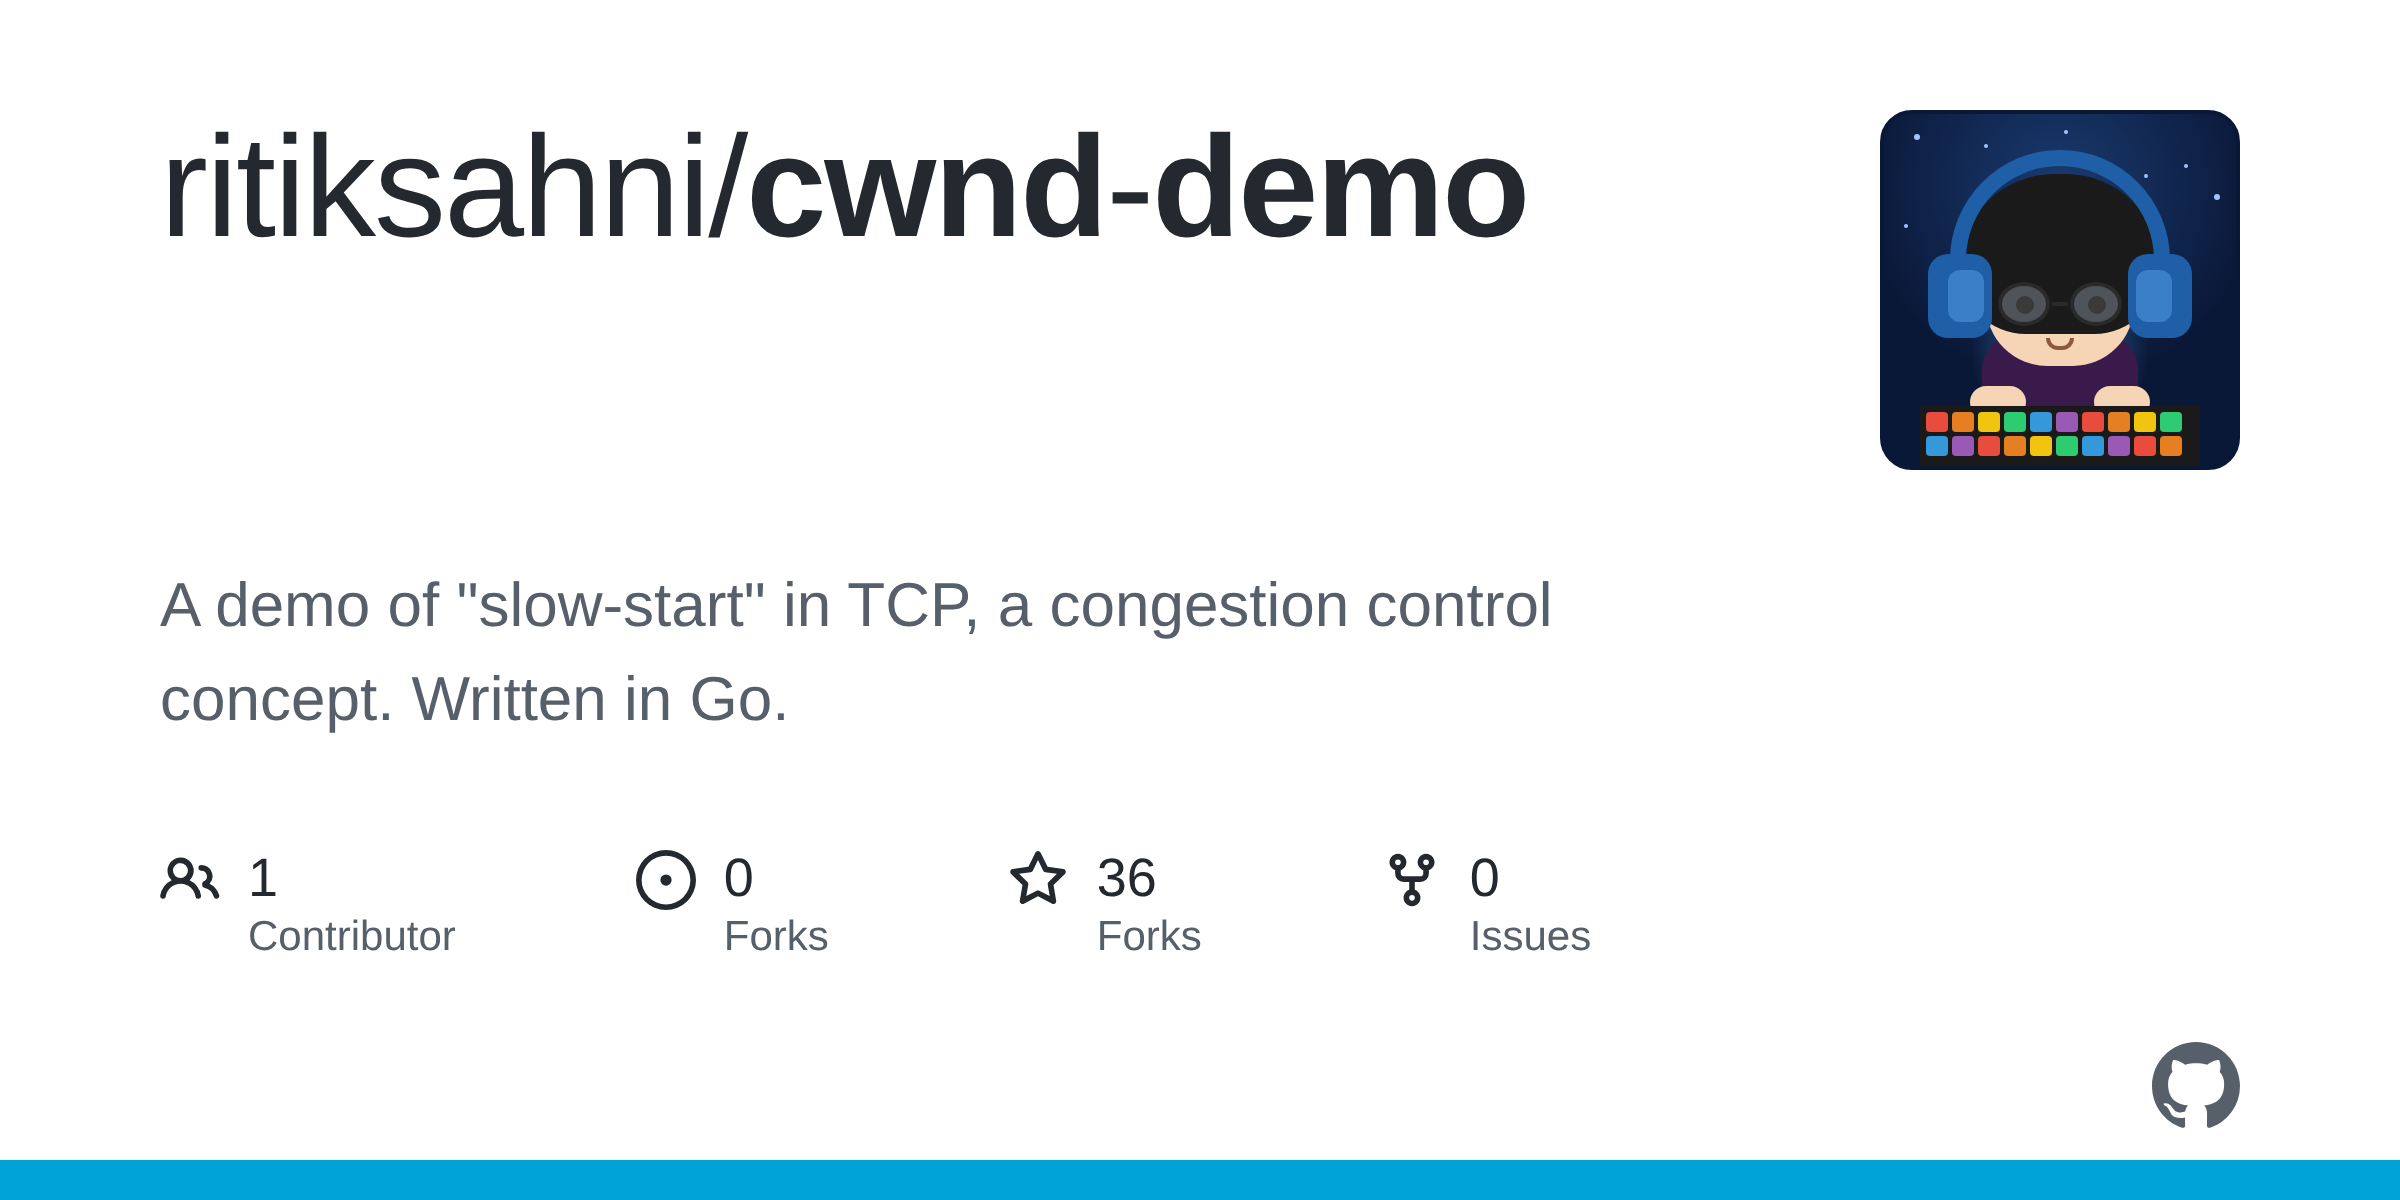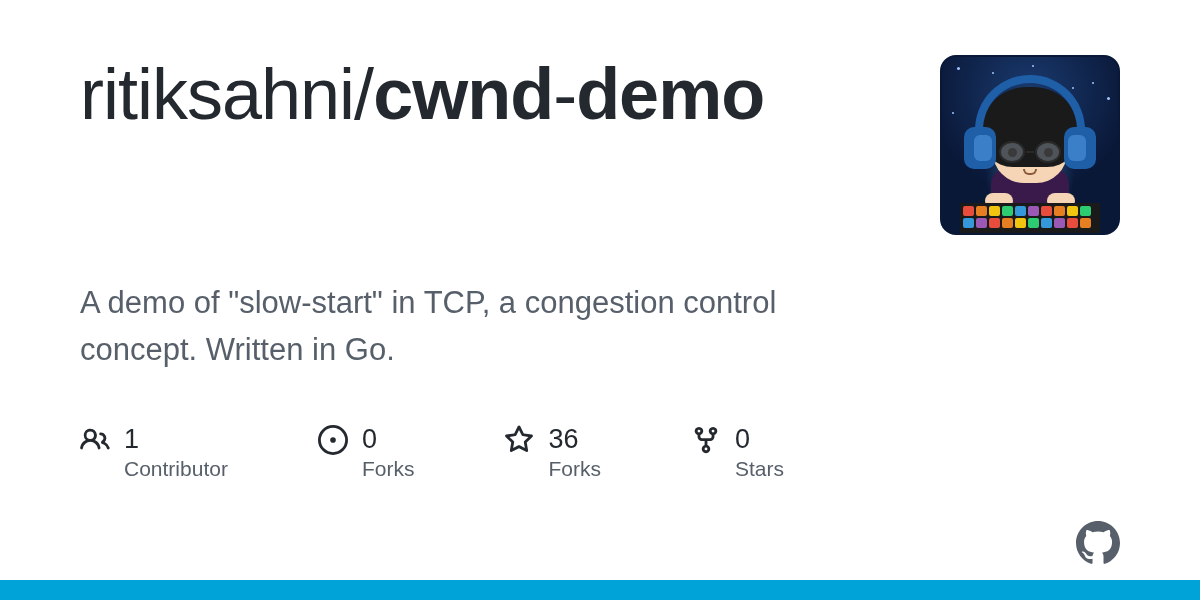--- a/index.html
+++ b/index.html
@@ -396,21 +396,21 @@
     </div>
 
     <div class="stat">
       <span class="stat-icon">
         <svg viewBox="0 0 16 16">
             <path d="M5 5.372v.878c0 .414.336.75.75.75h4.5a.75.75 0 0 0 .75-.75v-.878a2.25 2.25 0 1 1 1.5 0v.878a2.25 2.25 0 0 1-2.25 2.25h-1.5v2.128a2.251 2.251 0 1 1-1.5 0V8.5h-1.5A2.25 2.25 0 0 1 3.5 6.25v-.878a2.25 2.25 0 1 1 1.5 0ZM5 3.25a.75.75 0 1 0-1.5 0 .75.75 0 0 0 1.5 0Zm6.75.75a.75.75 0 1 0 0-1.5.75.75 0 0 0 0 1.5Zm-3 8.75a.75.75 0 1 0-1.5 0 .75.75 0 0 0 1.5 0Z"></path>
           </svg>
       </span>
       <div class="stat-text">
         <span class="stat-count">0</span>
-        <span class="stat-label">Stars</span>
+        <span class="stat-label">Issues</span>
       </div>
     </div>
   </div>
 
   <div class="github-logo">
     <svg viewBox="0 0 16 16">
         <path d="M8 0C3.58 0 0 3.58 0 8c0 3.54 2.29 6.53 5.47 7.59.4.07.55-.17.55-.38 0-.19-.01-.82-.01-1.49-2.01.37-2.53-.49-2.69-.94-.09-.23-.48-.94-.82-1.13-.28-.15-.68-.52-.01-.53.63-.01 1.08.58 1.23.82.72 1.21 1.87.87 2.33.66.07-.52.28-.87.51-1.07-1.78-.2-3.64-.89-3.64-3.95 0-.87.31-1.59.82-2.15-.08-.2-.36-1.02.08-2.12 0 0 .67-.21 2.2.82.64-.18 1.32-.27 2-.27.68 0 1.36.09 2 .27 1.53-1.04 2.2-.82 2.2-.82.44 1.1.16 1.92.08 2.12.51.56.82 1.27.82 2.15 0 3.07-1.87 3.75-3.65 3.95.29.25.54.73.54 1.48 0 1.07-.01 1.93-.01 2.2 0 .21.15.46.55.38A8.013 8.013 0 0 0 16 8c0-4.42-3.58-8-8-8z"></path>
       </svg>
   </div>
 </div>

